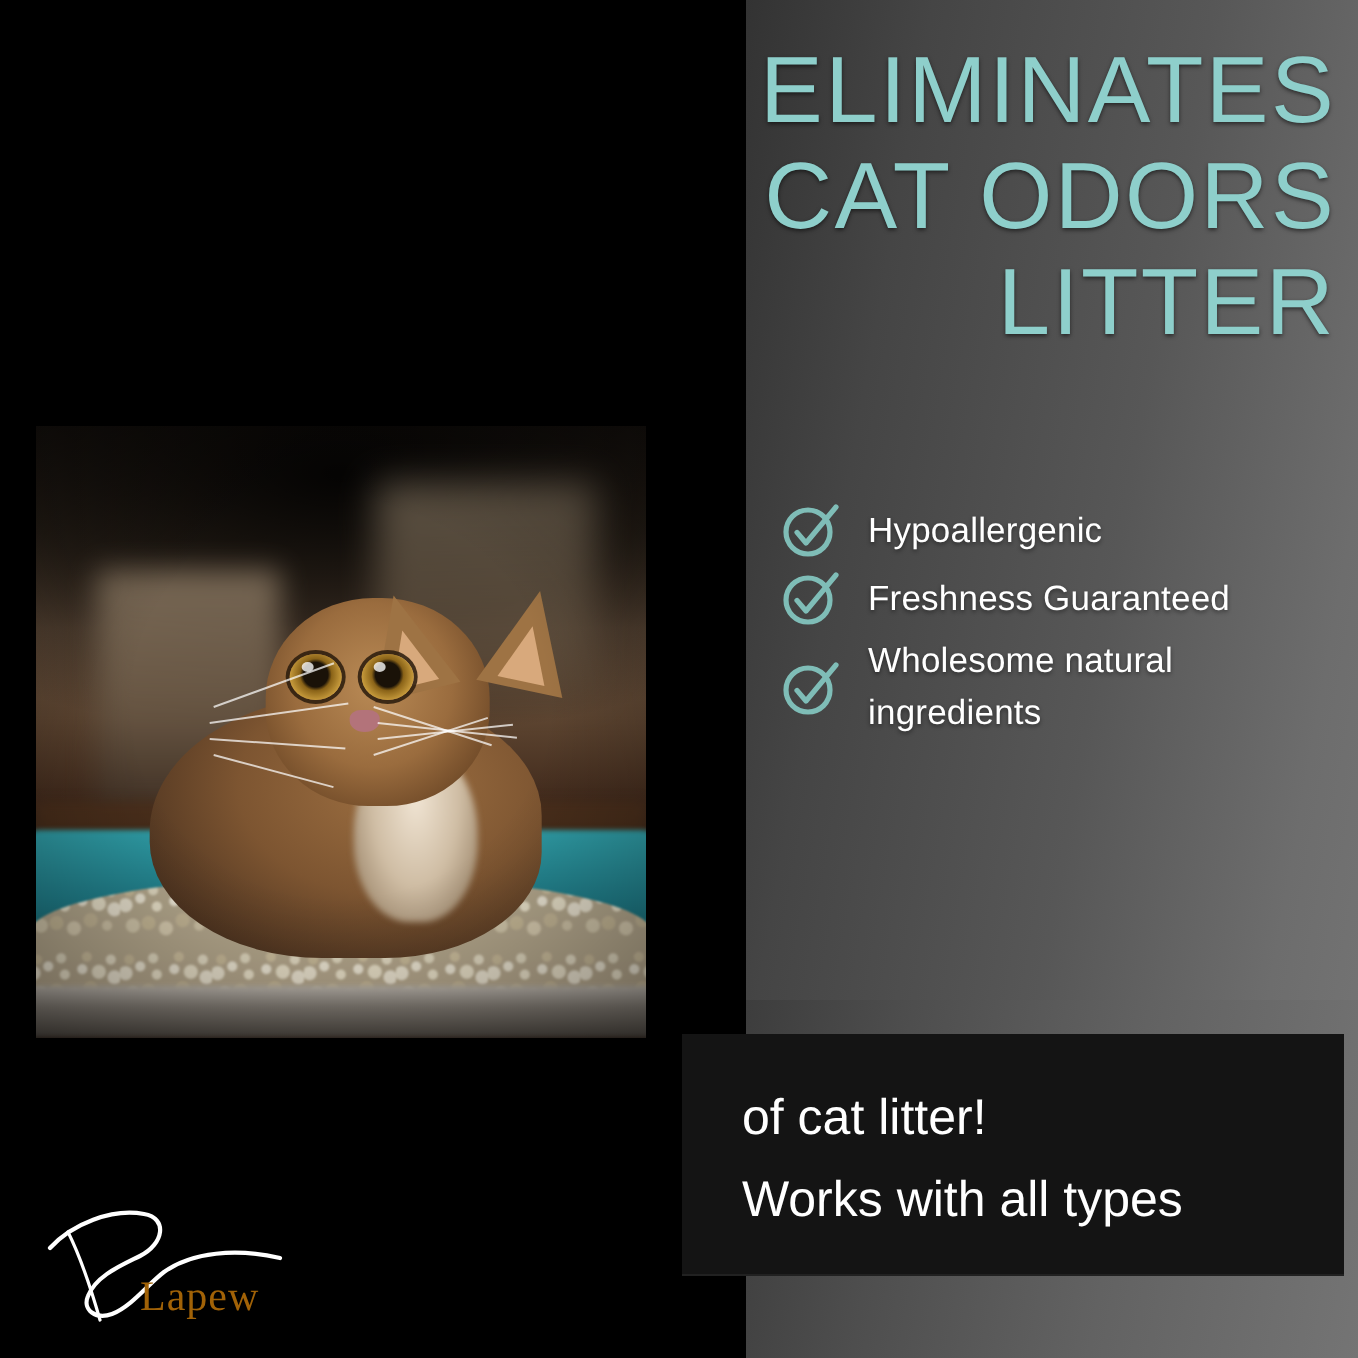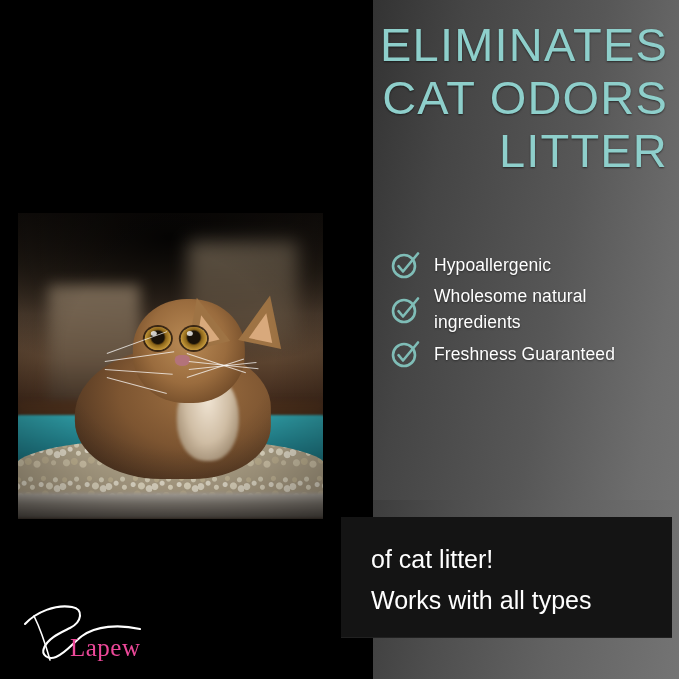--- a/index.html
+++ b/index.html
@@ -287,23 +287,23 @@
     left: 22px;
     top: 602px;
     width: 150px;
     height: 62px;
   }
   .logo svg { display: block; }
   .logo-word {
     position: absolute;
     left: 48px;
     top: 33px;
-    color: #ec4899;
+    color: #a16207;
     font-family: "Liberation Serif", "DejaVu Serif", serif;
-    font-size: 25px;
+    font-size: 21px;
     letter-spacing: .5px;
     line-height: 26px;
   }
 </style>
 </head>
 <body>
 
 <div id="ad">
 
   <div class="bg-gray"></div>
@@ -364,31 +364,31 @@
     </div>
 
 
     <div class="feature-row">
       <span class="chk">
         <svg width="30" height="30" viewBox="0 0 30 30">
           <circle cx="14" cy="16" r="11" fill="none" stroke="#7fbdb7" stroke-width="2.6"></circle>
           <path d="M8.5 16.2 L13 21.5 L28 3.5" fill="none" stroke="#7fbdb7" stroke-width="2.6" stroke-linecap="round" stroke-linejoin="round"></path>
         </svg>
       </span>
-      <span class="feature-label">Wholesome natural ingredients</span>
+      <span class="feature-label">Freshness Guaranteed</span>
     </div>
 
     <div class="feature-row">
       <span class="chk">
         <svg width="30" height="30" viewBox="0 0 30 30">
           <circle cx="14" cy="16" r="11" fill="none" stroke="#7fbdb7" stroke-width="2.6"></circle>
           <path d="M8.5 16.2 L13 21.5 L28 3.5" fill="none" stroke="#7fbdb7" stroke-width="2.6" stroke-linecap="round" stroke-linejoin="round"></path>
         </svg>
       </span>
-      <span class="feature-label">Freshness Guaranteed</span>
+      <span class="feature-label">Wholesome natural ingredients</span>
     </div>
 
   </div>
 
   <div class="callout">
     <div class="callout-text">
       <div>of cat litter!</div>
       <div>Works with all types</div>
     </div>
   </div>

